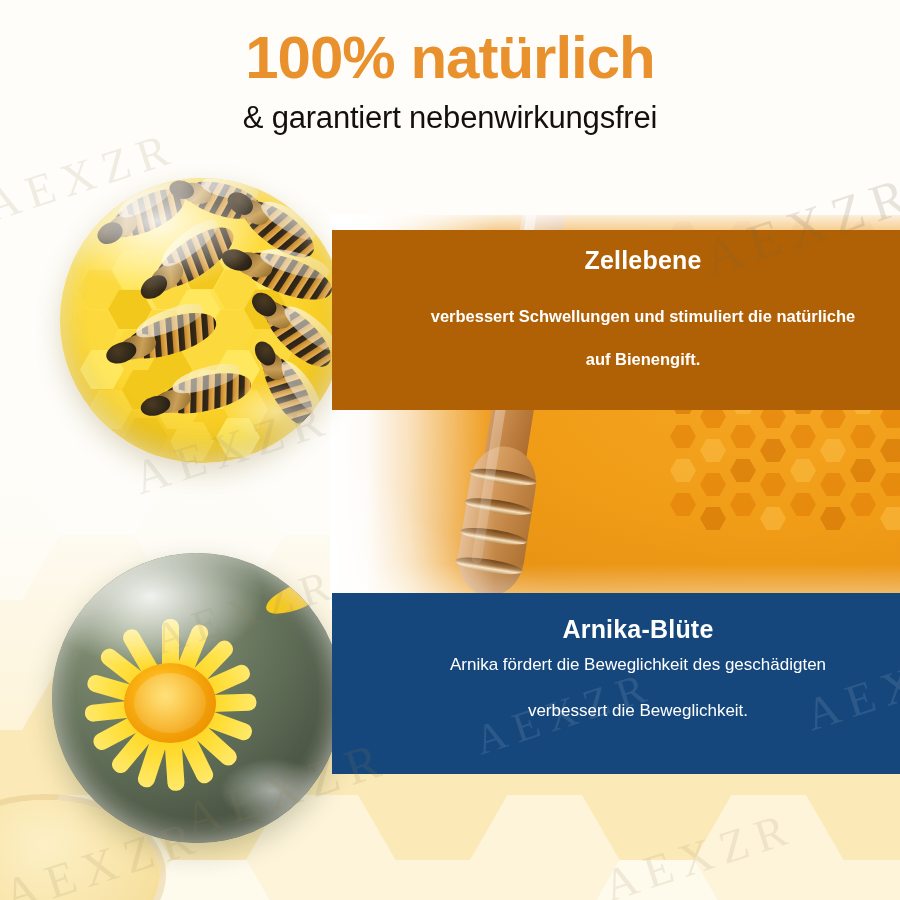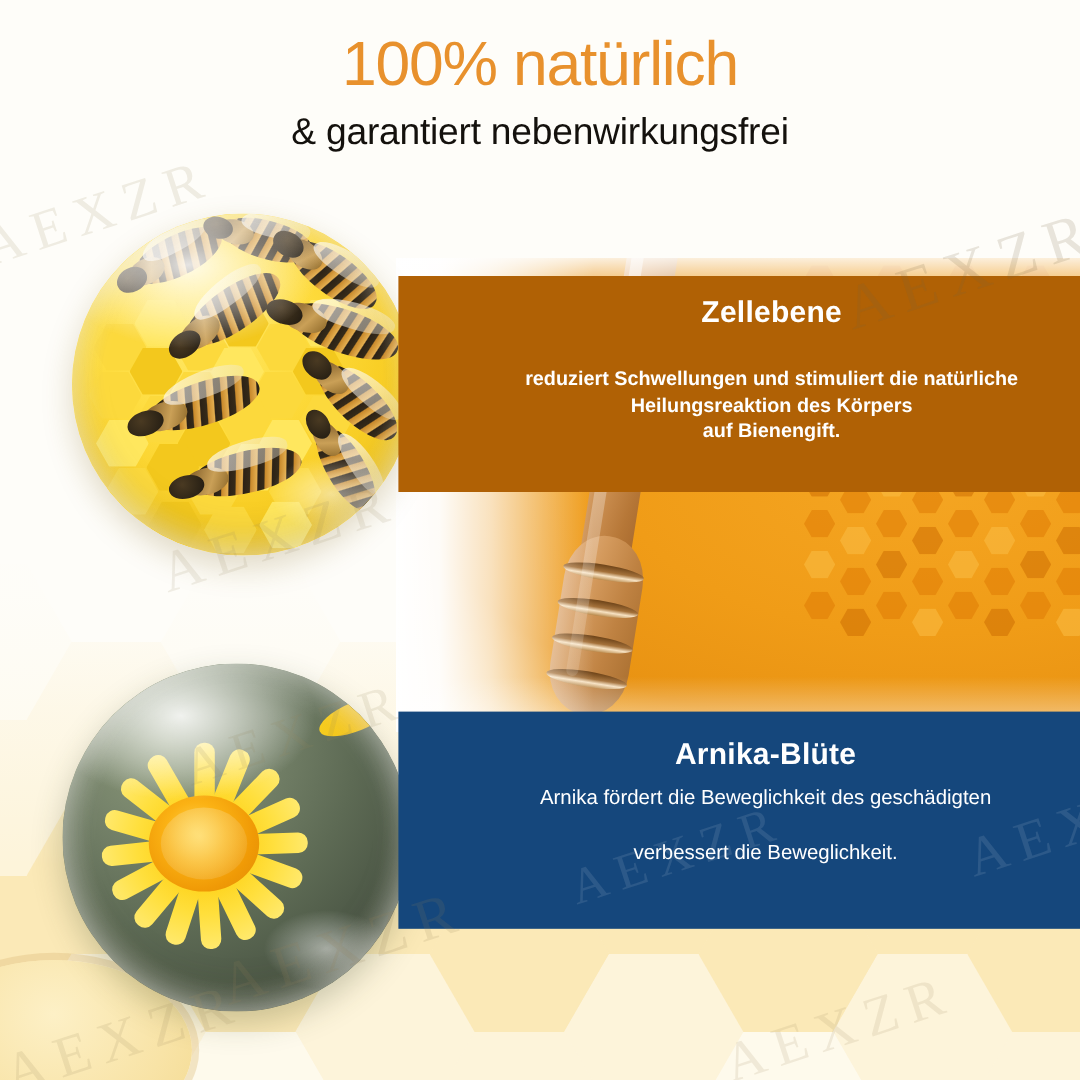--- a/index.html
+++ b/index.html
@@ -110,21 +110,21 @@
   
   .glass{position:absolute;inset:0;border-radius:50%;pointer-events:none;
     background:
       radial-gradient(ellipse 54% 34% at 34% 15%, rgba(255,255,255,.88) 0%, rgba(255,255,255,.34) 46%, rgba(255,255,255,0) 72%),
       radial-gradient(ellipse 26% 16% at 76% 82%, rgba(255,255,255,.52) 0%, rgba(255,255,255,0) 70%),
       radial-gradient(circle at 50% 50%, rgba(255,255,255,0) 58%, rgba(255,255,255,.20) 82%, rgba(255,255,255,.55) 93%, rgba(210,210,200,.35) 100%);
     box-shadow:inset 0 0 26px rgba(255,255,255,.55), inset 0 -14px 30px rgba(80,70,40,.18);}
 
   
   .headline{position:absolute;left:0;right:0;top:28px;text-align:center;}
-  .h-main{font-size:52px;font-weight:normal;color:#e8912d;letter-spacing:-1px;line-height:1;}
+  .h-main{font-size:60px;font-weight:bold;color:#e8912d;letter-spacing:-1px;line-height:1;}
   .h-sub{margin-top:12px;font-size:31px;font-weight:normal;color:#14110d;letter-spacing:-.2px;}
 
   
   .card{position:absolute;left:332px;width:568px;overflow:hidden;}
   .card-bee{top:230px;height:180px;background:#b06105;}
   .card-arn{top:593px;height:181px;background:#15477c;}
   .card-inner{position:relative;padding:16px 26px 0 80px;text-align:center;z-index:2;}
   .card-title{color:#fff;font-weight:bold;font-size:25px;letter-spacing:.2px;margin:0 0 9px 0;}
   .card-text{color:#fff;font-size:16.5px;font-weight:bold;line-height:1.32;margin:0;}
   .card-arn .card-inner{padding:22px 26px 0 70px;}
@@ -478,22 +478,22 @@
     <div class="h-main">100% natürlich</div>
     <div class="h-sub">&amp; garantiert nebenwirkungsfrei</div>
   </div>
 
   <div class="card card-bee">
     <div class="wm on-card w9">AEXZR</div>
     <div class="card-inner">
       <div class="card-title">Zellebene</div>
       <p class="card-text">
         <br>
-        <span>reduziert Schwellungen und stimuliert die natürliche</span><br>
-        <span>Heilungsreaktion des Körpers</span><br>
+        <span>verbessert Schwellungen und stimuliert die natürliche</span><br>
+        <br>
         <span>auf Bienengift.</span>
       </p>
     </div>
   </div>
 
   <div class="card card-arn">
     <div class="wm on-card" style="left:470px;top:66px;font-size:46px;">AEXZR</div>
     <div class="wm on-card" style="left:140px;top:96px;font-size:42px;">AEXZR</div>
     <div class="card-inner">
       <div class="card-title">Arnika-Blüte</div>

